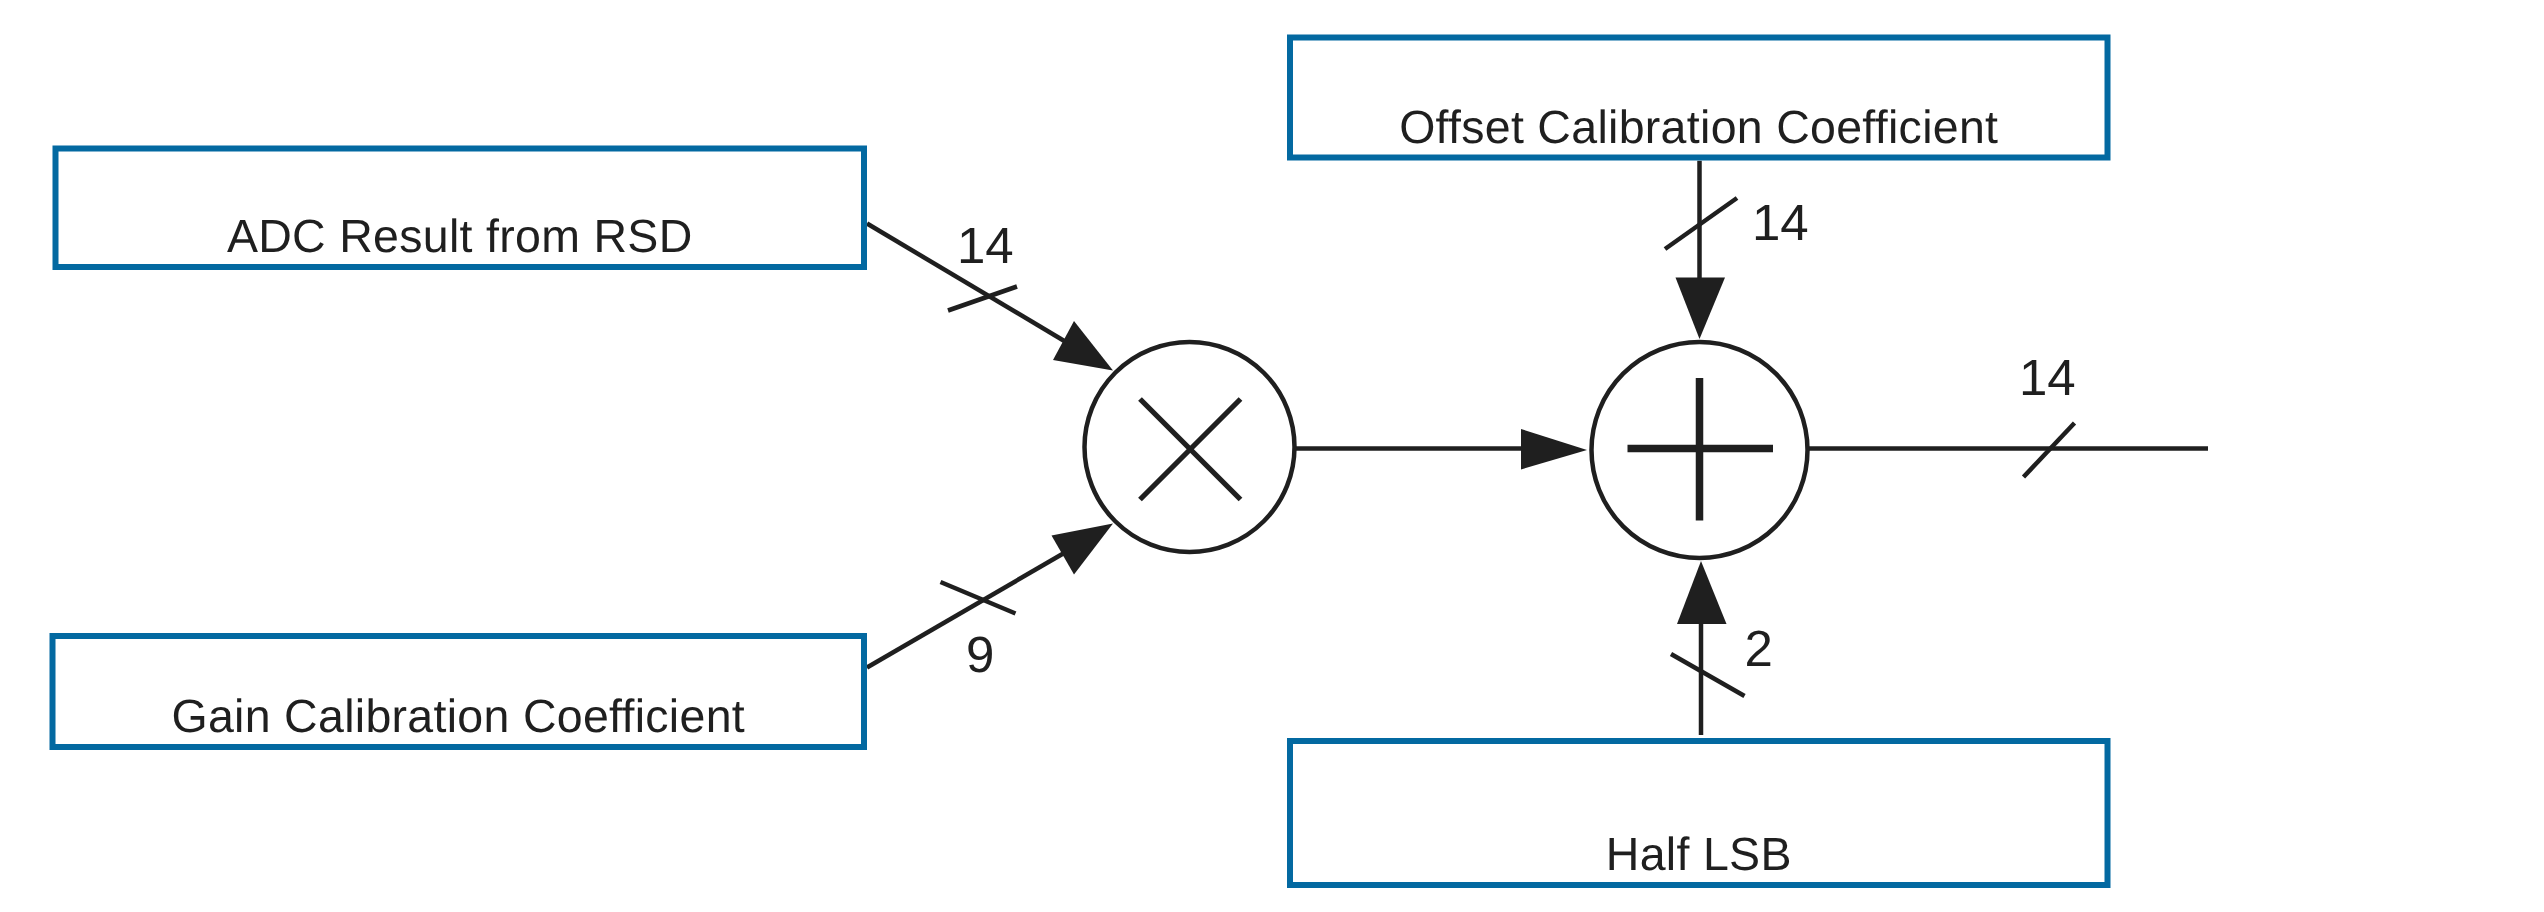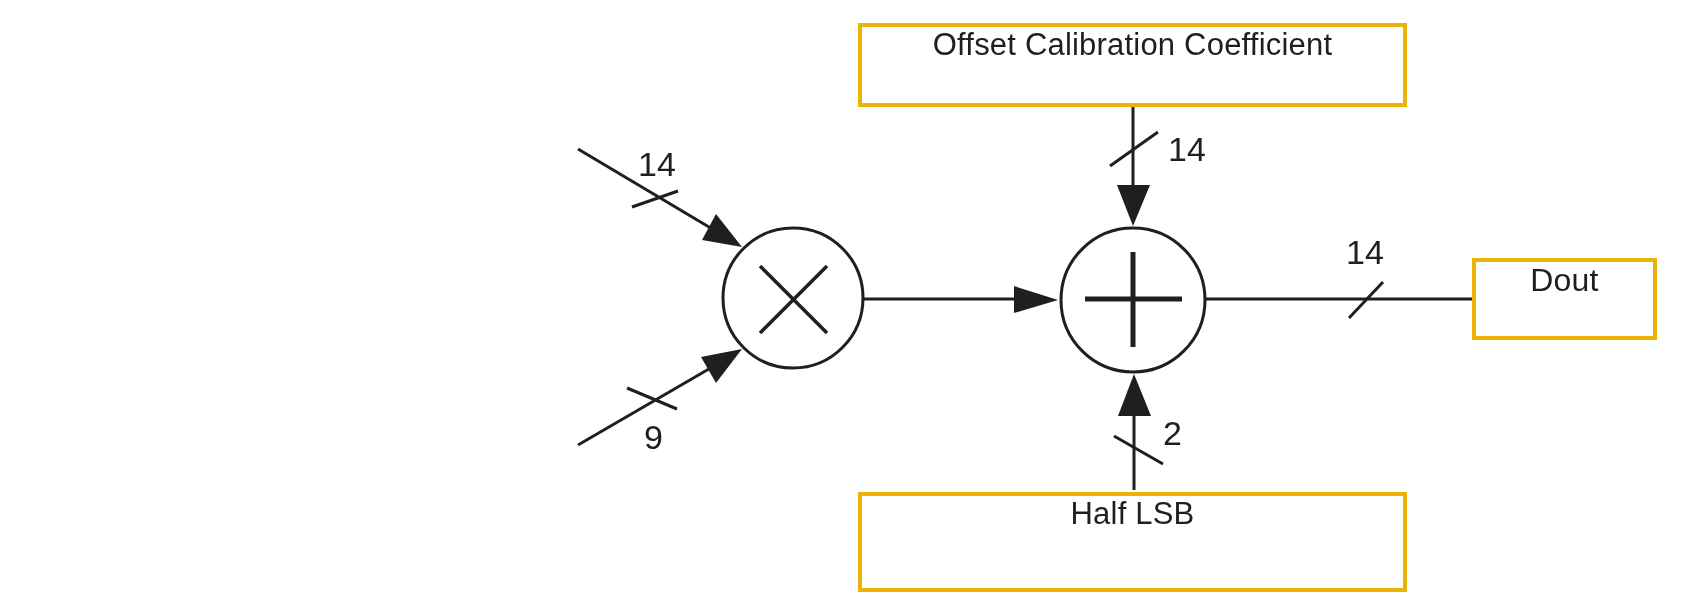--- a/index.html
+++ b/index.html
@@ -20,23 +20,23 @@
     position: absolute;
     left: 0;
     top: 0;
     width: 1696px;
     height: 608px;
   }
   .block {
     position: absolute;
     box-sizing: border-box;
     background: #ffffff;
-    border: 4px solid #eab308;
+    border: 4px solid #0369a1;
     display: flex;
-    align-items: flex-start;
+    align-items: flex-end;
     justify-content: center;
     font-size: 31px;
     letter-spacing: 0.2px;
     white-space: nowrap;
   }
   #blk-adc     { left: 35px;   top: 97px;  width: 543px; height: 83px; }
   #blk-gain    { left: 33px;   top: 422px; width: 545px; height: 78px; }
   #blk-offset  { left: 858px;  top: 23px;  width: 549px; height: 84px; }
   #blk-halflsb { left: 858px;  top: 492px; width: 549px; height: 100px; }
   #blk-dout    { left: 1472px; top: 258px; width: 185px; height: 82px; font-size: 32px; }
@@ -106,33 +106,36 @@
         <circle cx="1133" cy="300" r="72" fill="#ffffff" stroke-width="3"></circle>
         <g stroke-width="5">
           <line x1="1085" y1="299" x2="1182" y2="299"></line>
           <line x1="1133" y1="252" x2="1133" y2="347"></line>
         </g>
       </g>
 
     </g>
   </svg>
 
+  <div class="block" id="blk-adc">
+    <span>ADC Result from RSD</span>
+  </div>
 
+  <div class="block" id="blk-gain">
+    <span>Gain Calibration Coefficient</span>
+  </div>
 
   <div class="block" id="blk-offset">
     <span>Offset Calibration Coefficient</span>
   </div>
 
   <div class="block" id="blk-halflsb">
     <span>Half LSB</span>
   </div>
 
-  <div class="block" id="blk-dout">
-    <span>Dout</span>
-  </div>
 
   <div class="buswidth" id="bw-adc">14</div>
 
   <div class="buswidth" id="bw-gain">9</div>
 
   <div class="buswidth" id="bw-offset">14</div>
 
   <div class="buswidth" id="bw-hlsb">2</div>
 
   <div class="buswidth" id="bw-out">14</div>

